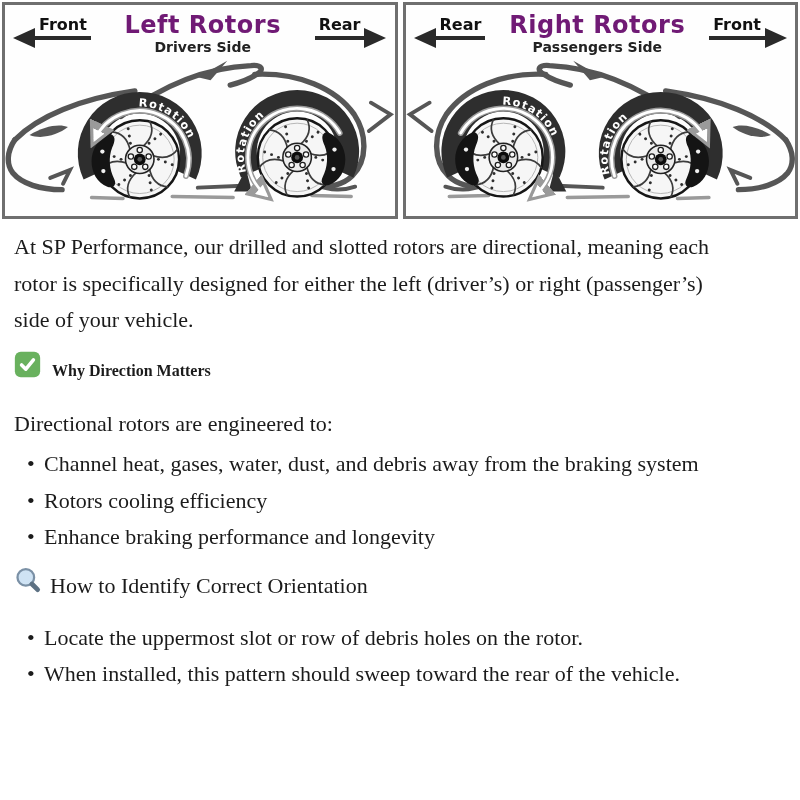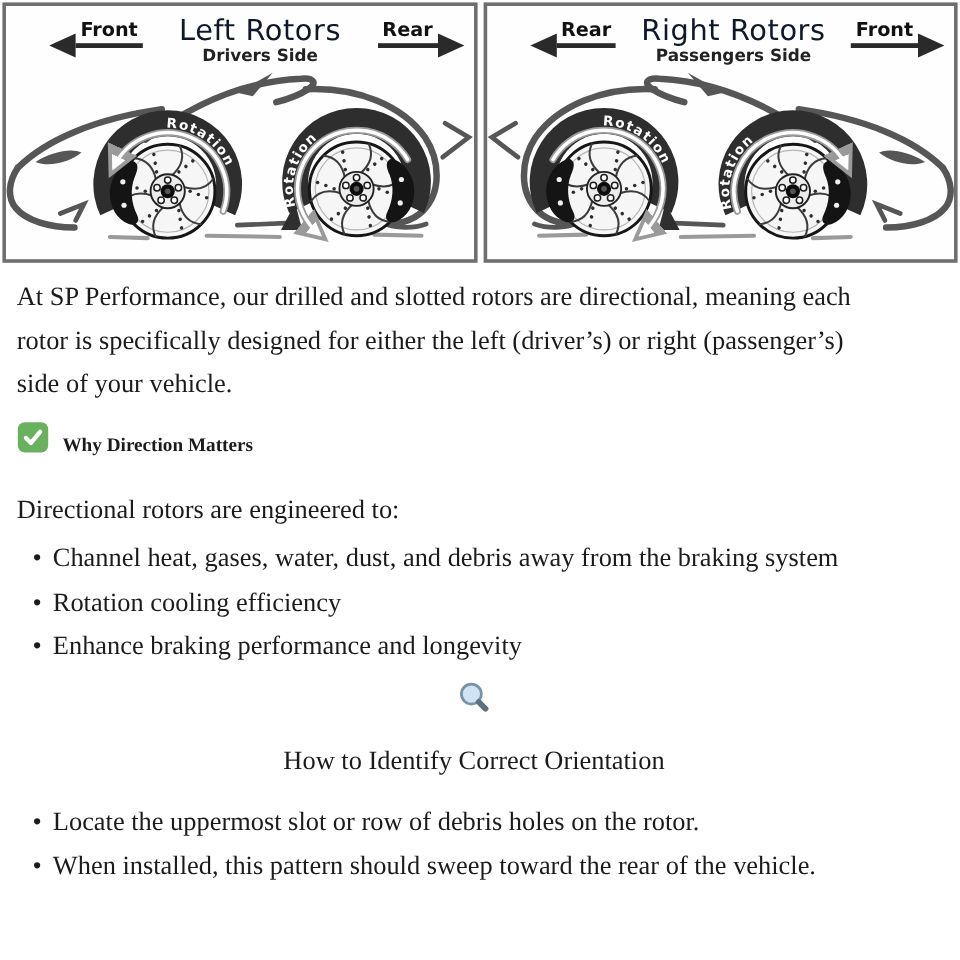--- a/index.html
+++ b/index.html
@@ -2,47 +2,47 @@
 <html><head>
 <meta charset="utf-8">
 <style>
   html,body{margin:0;padding:0;background:#fff;}
   body{width:800px;height:800px;overflow:hidden;font-family:"Liberation Serif",serif;color:#1b1b1b;}
 
   
   .diagram{display:flex;gap:5px;padding:2px 2px 0 2px;}
   .panel{flex:1;border:3px solid #6f6f6f;background:#fefefe;height:211px;position:relative;overflow:hidden;}
   .panel-art{position:absolute;inset:0;width:100%;height:100%;}
-  .panel-head{position:absolute;top:0;left:0;right:0;display:flex;justify-content:space-between;align-items:flex-start;padding:8px 10px 0 10px;font-family:"DejaVu Sans",sans-serif;margin-left:28px;}
+  .panel-head{position:absolute;top:0;left:0;right:0;display:flex;justify-content:space-between;align-items:flex-start;padding:8px 10px 0 10px;font-family:"DejaVu Sans",sans-serif;}
   .dir{position:relative;font-weight:bold;font-size:16px;color:#111;border-bottom:4px solid #2a2a2a;padding:0 4px 2px 4px;margin-top:2px;}
   .dir .tri{position:absolute;bottom:-12px;width:0;height:0;border-top:10px solid transparent;border-bottom:10px solid transparent;}
   .dir-left{margin-left:20px;}
   .dir-left .tri{left:-22px;border-right:22px solid #2a2a2a;}
   .dir-right{margin-right:20px;}
   .dir-right .tri{right:-22px;border-left:22px solid #2a2a2a;}
   .panel-title{ text-align:center;line-height:1;}
-  .panel-title .t{font-size:24px;font-weight:normal;color:#0f172a;letter-spacing:0.5px;}
+  .panel-title .t{font-size:24px;font-weight:bold;color:#701a75;letter-spacing:0.5px;}
   .panel-title .s{font-size:14px;font-weight:bold;color:#222;margin-top:3px;}
 
   
   .cs{fill:none;stroke:#565656;stroke-width:5.5;stroke-linecap:round;}
   .cs2{fill:none;stroke:#565656;stroke-width:4;stroke-linecap:round;}
   .csf{fill:#565656;stroke:none;}
   .caf{fill:#2f2f2f;stroke:none;}
   .sh{fill:none;stroke:#9a9a9a;stroke-width:3.5;stroke-linecap:round;}
   .arrU{fill:none;stroke:#9a9a9a;stroke-width:6;stroke-linecap:round;}
   .arr{fill:none;stroke:#ffffff;stroke-width:3;stroke-linecap:round;}
   .rot{font-family:"DejaVu Sans",sans-serif;font-weight:bold;font-size:11.5px;fill:#ffffff;letter-spacing:1.2px;}
 
   
   .content{padding:10px 24px 0 14px;font-size:22px;line-height:36.5px;}
   .content p{margin:0;}
   .intro{max-width:705px;margin:0 0 12px 0 !important;}
   h2{margin:0 0 14px 0;font-size:16px;line-height:38px;font-weight:bold;display:flex;align-items:center;gap:11px;}
-  h2.plain{font-weight:normal;font-size:22px;gap:8px;margin-top:0;flex-direction:column;}
+  h2.plain{font-weight:normal;font-size:22px;gap:8px;margin-top:0;}
   h2 .ic{flex:0 0 auto;display:inline-block;}
   .lead{margin:0 0 4px 0 !important;}
   ul{list-style:none;margin:0 0 10px 0;padding:0 0 0 30px;max-width:692px;}
   li{position:relative;}
   li::before{content:"\2022";position:absolute;left:-17px;top:0;}
 </style>
 </head>
 <body>
 
 <div class="diagram">
@@ -198,21 +198,21 @@
           <path d="M9 16.5 L14 21.5 L23 10.5" fill="none" stroke="#fff" stroke-width="4.2" stroke-linecap="round" stroke-linejoin="round"></path>
         </svg>
     </span>
     <span>Why Direction Matters</span>
   </h2>
 
   <p class="lead">Directional rotors are engineered to:</p>
 
   <ul>
     <li>Channel heat, gases, water, dust, and debris away from the braking system</li>
-    <li>Rotation cooling efficiency</li>
+    <li>Rotors cooling efficiency</li>
     <li>Enhance braking performance and longevity</li>
   </ul>
 
   <h2 class="plain">
     <span class="ic">
       <svg width="28" height="28" viewBox="0 0 32 32">
           <circle cx="13.5" cy="13" r="9.5" fill="#cfe3f4" stroke="#7b91a6" stroke-width="2.6"></circle>
           <line x1="20.5" y1="20.5" x2="27" y2="27" stroke="#5d7183" stroke-width="5.5" stroke-linecap="round"></line>
         </svg>
     </span>

